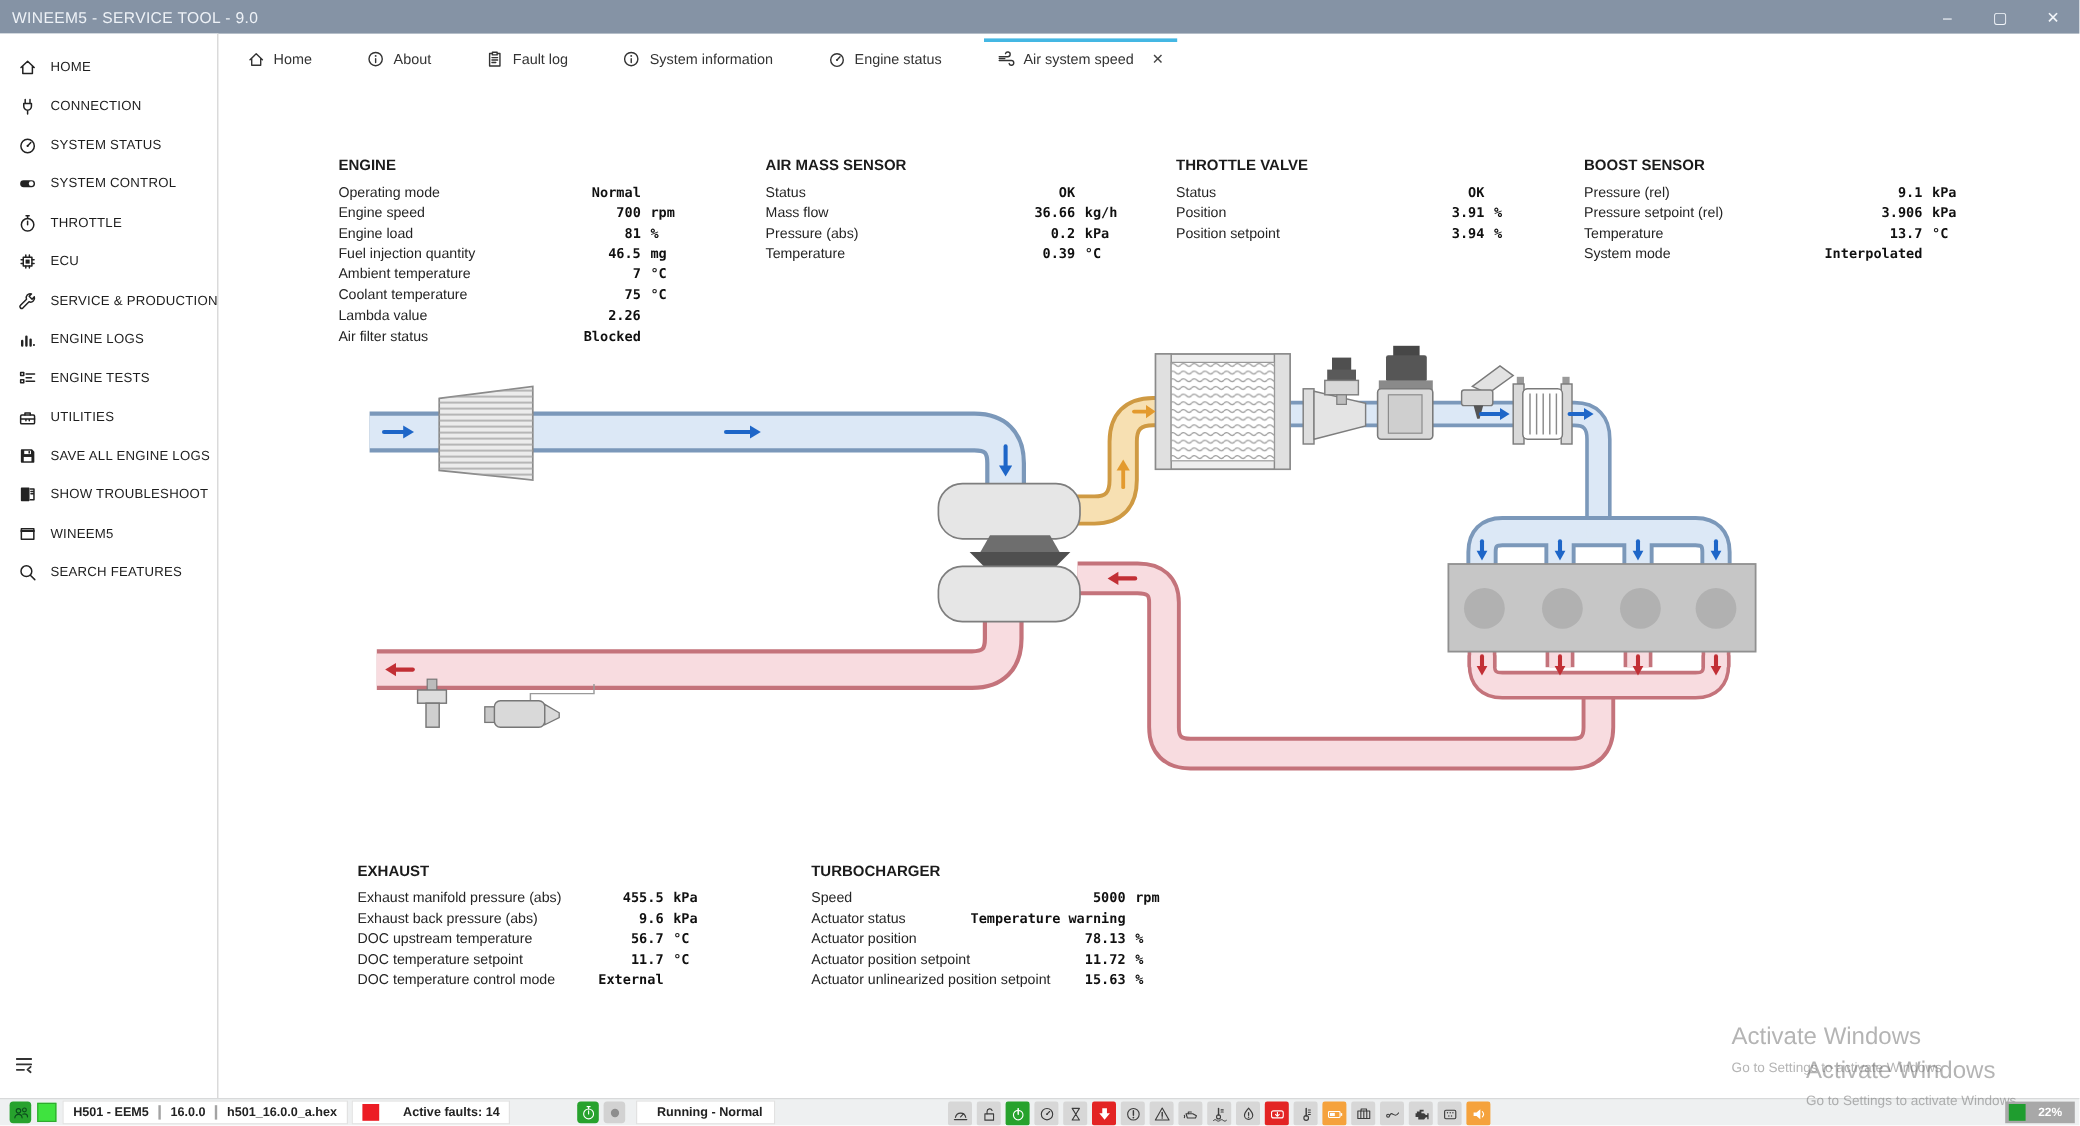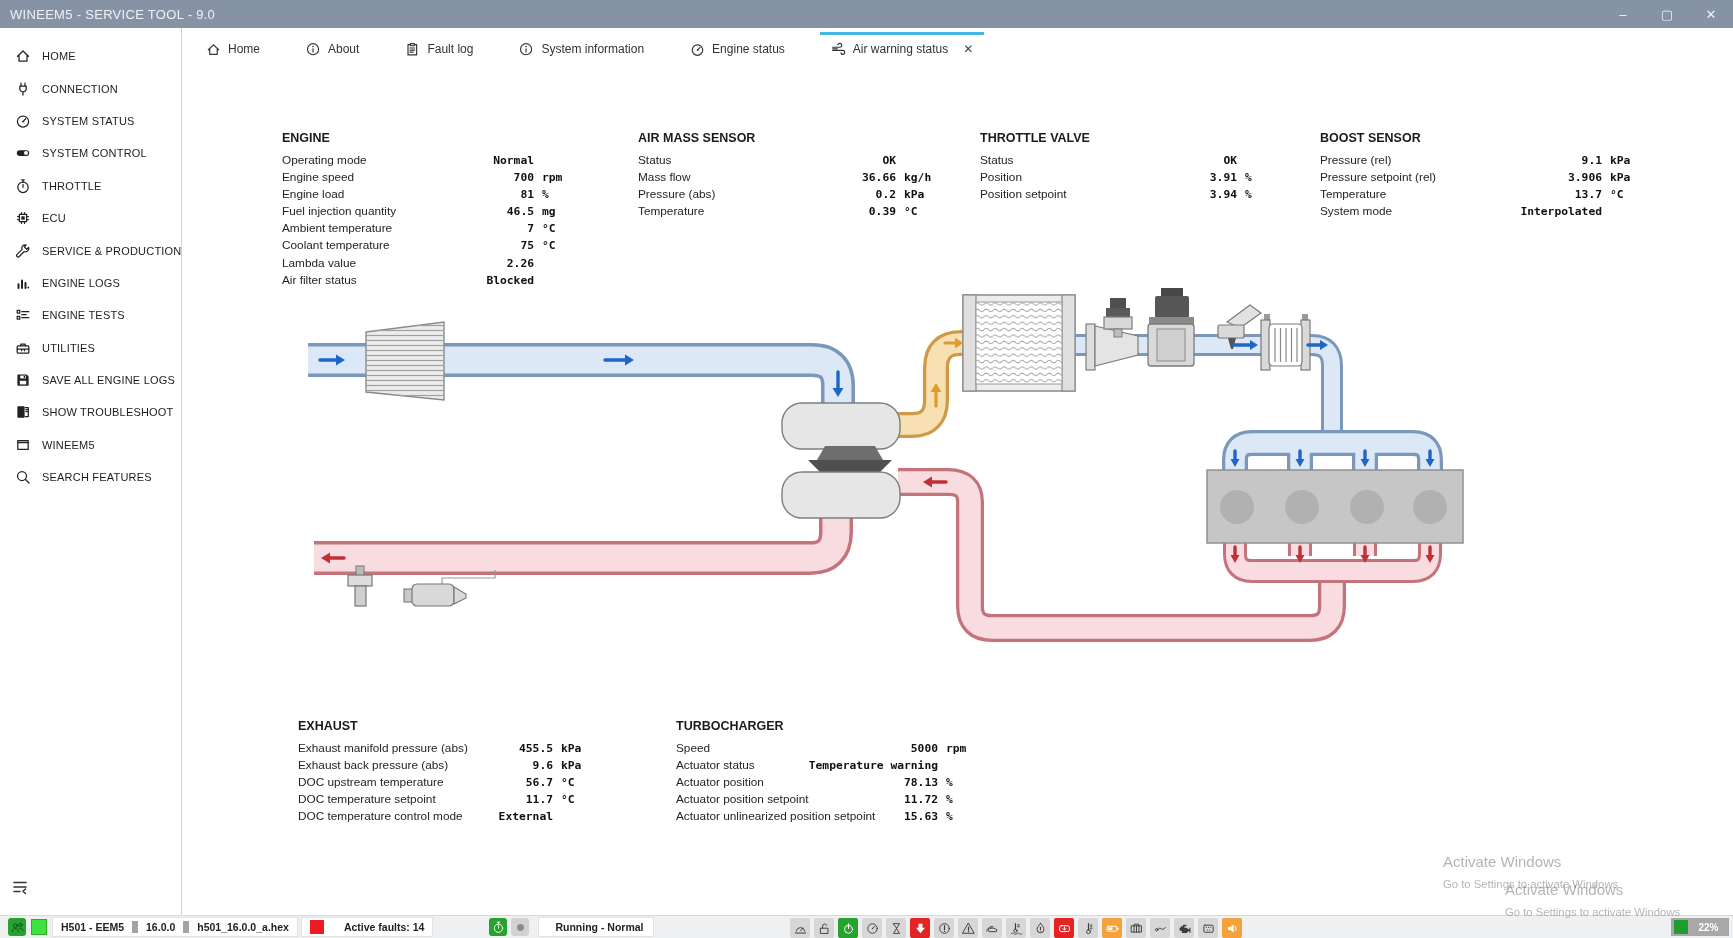--- a/index.html
+++ b/index.html
@@ -69,40 +69,40 @@
   .arh-r{fill:#c22f35;stroke:none}
   .arr-o{stroke:#e39a2e;stroke-width:3.2;fill:none;stroke-linecap:round}
   .arh-o{fill:#e39a2e;stroke:none}
   .comp{fill:#e6e6e6;stroke:#7e7e7e;stroke-width:1.4}
 
   
   .statusbar{position:absolute;left:0;bottom:0;width:100%;height:22px;background:#eef0f1;
              border-top:1px solid #d8d9da;display:flex;align-items:center;font-size:10.5px}
   .sb-box{background:#fff;border:1px solid #e2e2e2;height:18px;display:flex;align-items:center;
           font-weight:bold;color:#222}
-  .sb-cell{padding:0 8px;border-right:6px solid #a3a3a3;white-space:nowrap}
+  .sb-cell{padding:0 8px;border-right:2px solid #a3a3a3;white-space:nowrap}
   .sb-cell:last-child{border-right:none}
   .sq{width:14px;height:14px;flex:none}
   .mini-btn{width:18px;height:18px;border-radius:3px;display:flex;align-items:center;
             justify-content:center;cursor:pointer;flex:none}
   .sicon-row{position:absolute;left:790px;top:1px;display:flex;gap:4px;align-items:center;height:22px}
   .sicon{width:20px;height:20px;border-radius:2px;display:flex;align-items:center;justify-content:center;flex:none}
   .sicon svg,.mini-btn svg{width:15px;height:15px}
   .bg-gray{background:#d7d7d7;color:#3c3c3c}
   .bg-green{background:#27a22d;color:#fff}
   .bg-red{background:#e32424;color:#fff}
   .bg-orange{background:#f5a23c;color:#fff}
   .battery{position:absolute;right:4px;bottom:2px;width:58px;height:18px;background:#a8a8a8;
            display:flex;align-items:center;z-index:60}
   .battery .fill{width:14px;height:14px;margin-left:3px;background:#1f9d2f}
   .battery .pct{flex:1;text-align:center;color:#fff;font-size:10px;font-weight:bold}
 
   
   .wm{position:absolute;pointer-events:none;z-index:50;color:rgba(112,112,112,.52);font-weight:300;white-space:nowrap}
-  .wm .l1{font-size:15px}
+  .wm .l1{font-size:20px}
   .wm .l2{font-size:11.3px;margin-top:8px}
   #wm1{left:1443px;top:853px}
   #wm2{left:1505px;top:881px}
 </style>
 </head>
 <body>
 
 <div class="titlebar">
   <span class="title">WINEEM5 - SERVICE TOOL - 9.0</span>
   <div class="wctrls" id="wctrls">
@@ -306,21 +306,21 @@
 
    </div>
     <div class="tab active">
      <span style="display:flex">
         <svg viewBox="0 0 16 16" fill="none" stroke="currentColor" stroke-width="1.25" stroke-linecap="round" stroke-linejoin="round">
           <path d="M1.8 5.6h7.6a2.1 2.1 0 1 0-2-2.7"></path>
           <path d="M1.8 9h10.8a2.1 2.1 0 1 1-2 2.7"></path>
           <path d="M1.8 7.3h5"></path>
         </svg>
       </span>
-     <span>Air warning status</span>
+     <span>Air system speed</span>
      <span class="close">✕</span>
    </div>
   </div>
 
 <div class="panel" id="panel-engine">
     <div class="ptitle">ENGINE</div>
     <div class="prow">
          <span class="plabel">Operating mode</span>
          <span class="pval">Normal</span>
          <span class="punit"></span>

